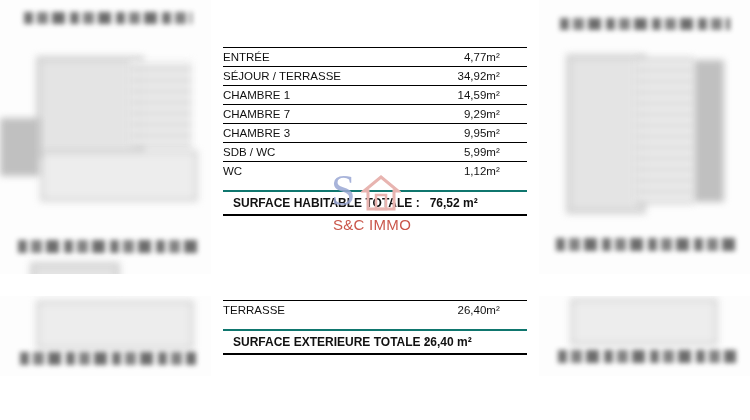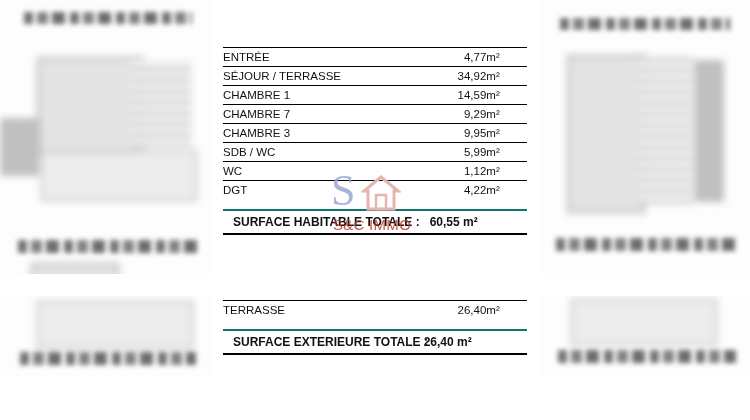--- a/index.html
+++ b/index.html
@@ -255,33 +255,28 @@
       <tr>
         <td class="c-label">SDB / WC</td>
         <td class="c-value">5,99</td>
         <td class="c-unit">m²</td>
       </tr>
       <tr>
         <td class="c-label">WC</td>
         <td class="c-value">1,12</td>
         <td class="c-unit">m²</td>
       </tr>
-      <tr>
-        <td class="c-label">DGT</td>
-        <td class="c-value">4,22</td>
-        <td class="c-unit">m²</td>
-      </tr>
       <tr class="spacer-row">
         <td></td>
         <td></td>
         <td></td>
       </tr>
       <tr class="row-total">
         <td class="c-label">SURFACE HABITABLE TOTALE :</td>
-        <td class="c-value" colspan="2" style="text-align:left; padding-left:14px;">60,55 m²</td>
+        <td class="c-value" colspan="2" style="text-align:left; padding-left:14px;">76,52 m²</td>
       </tr>
     </tbody>
   </table>
 
   <table class="tbl" id="exterior-table">
     <tbody>
       <tr>
         <td class="c-label">TERRASSE</td>
         <td class="c-value">26,40</td>
         <td class="c-unit">m²</td>

